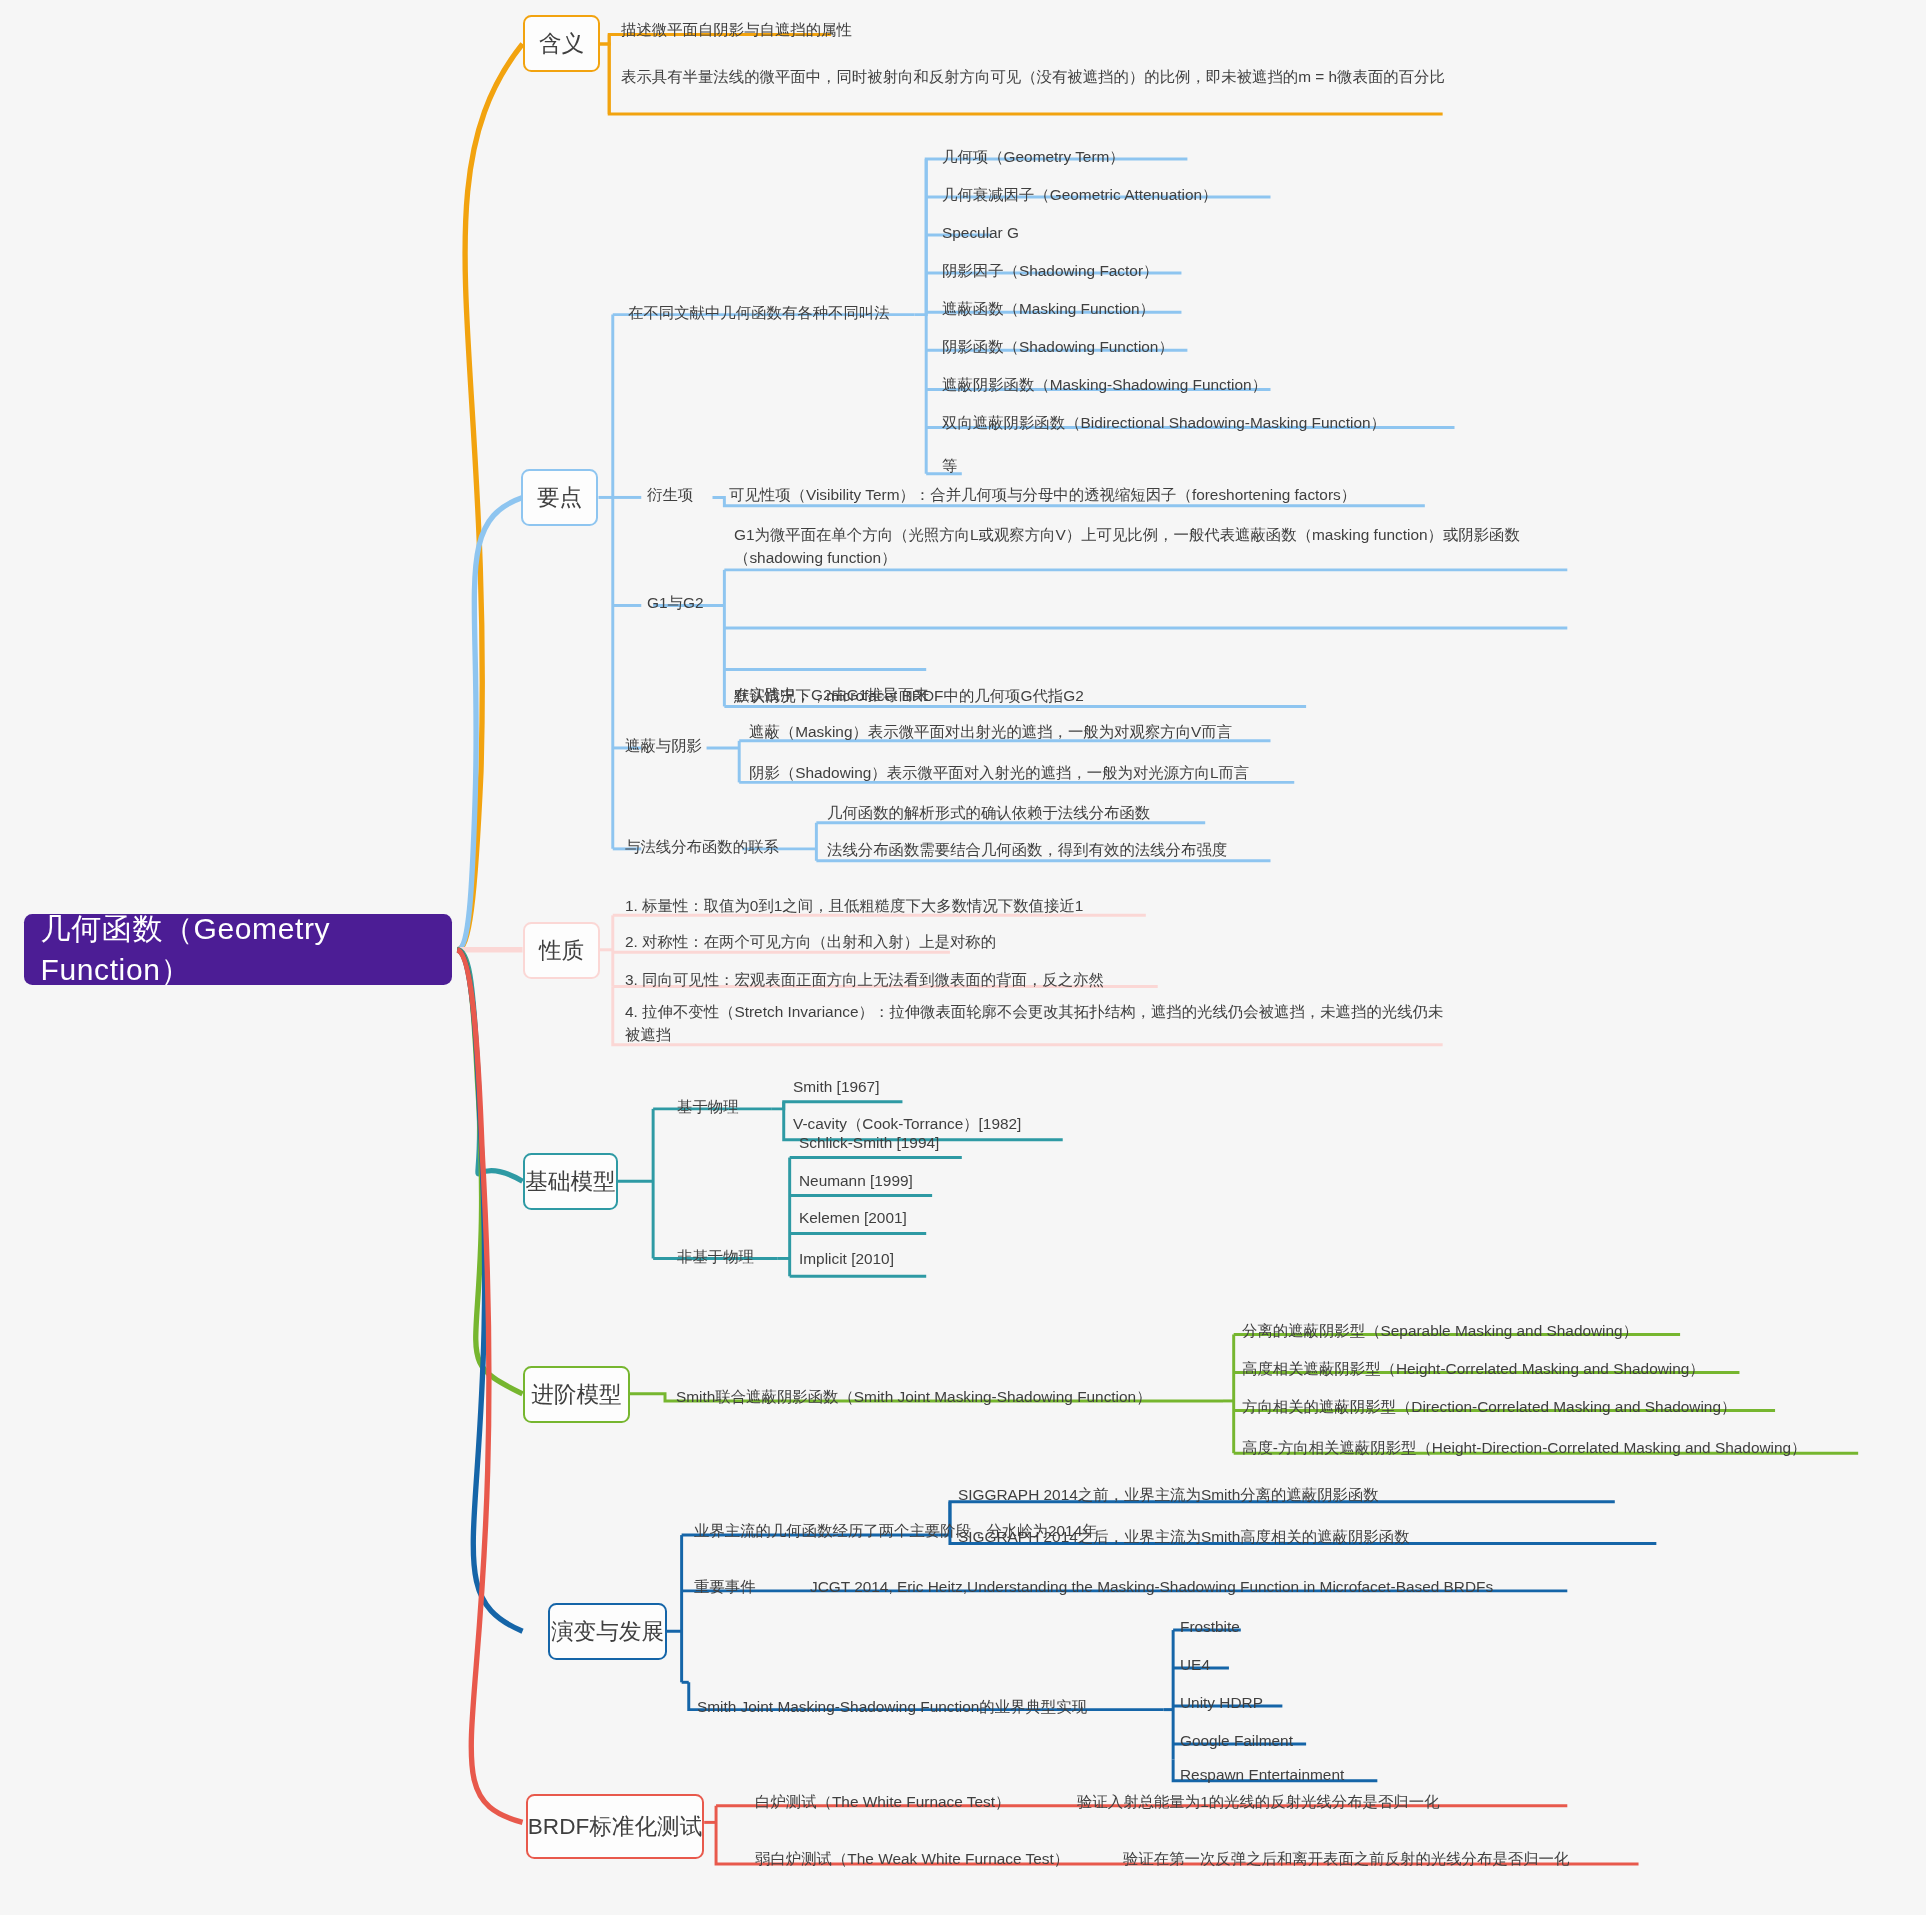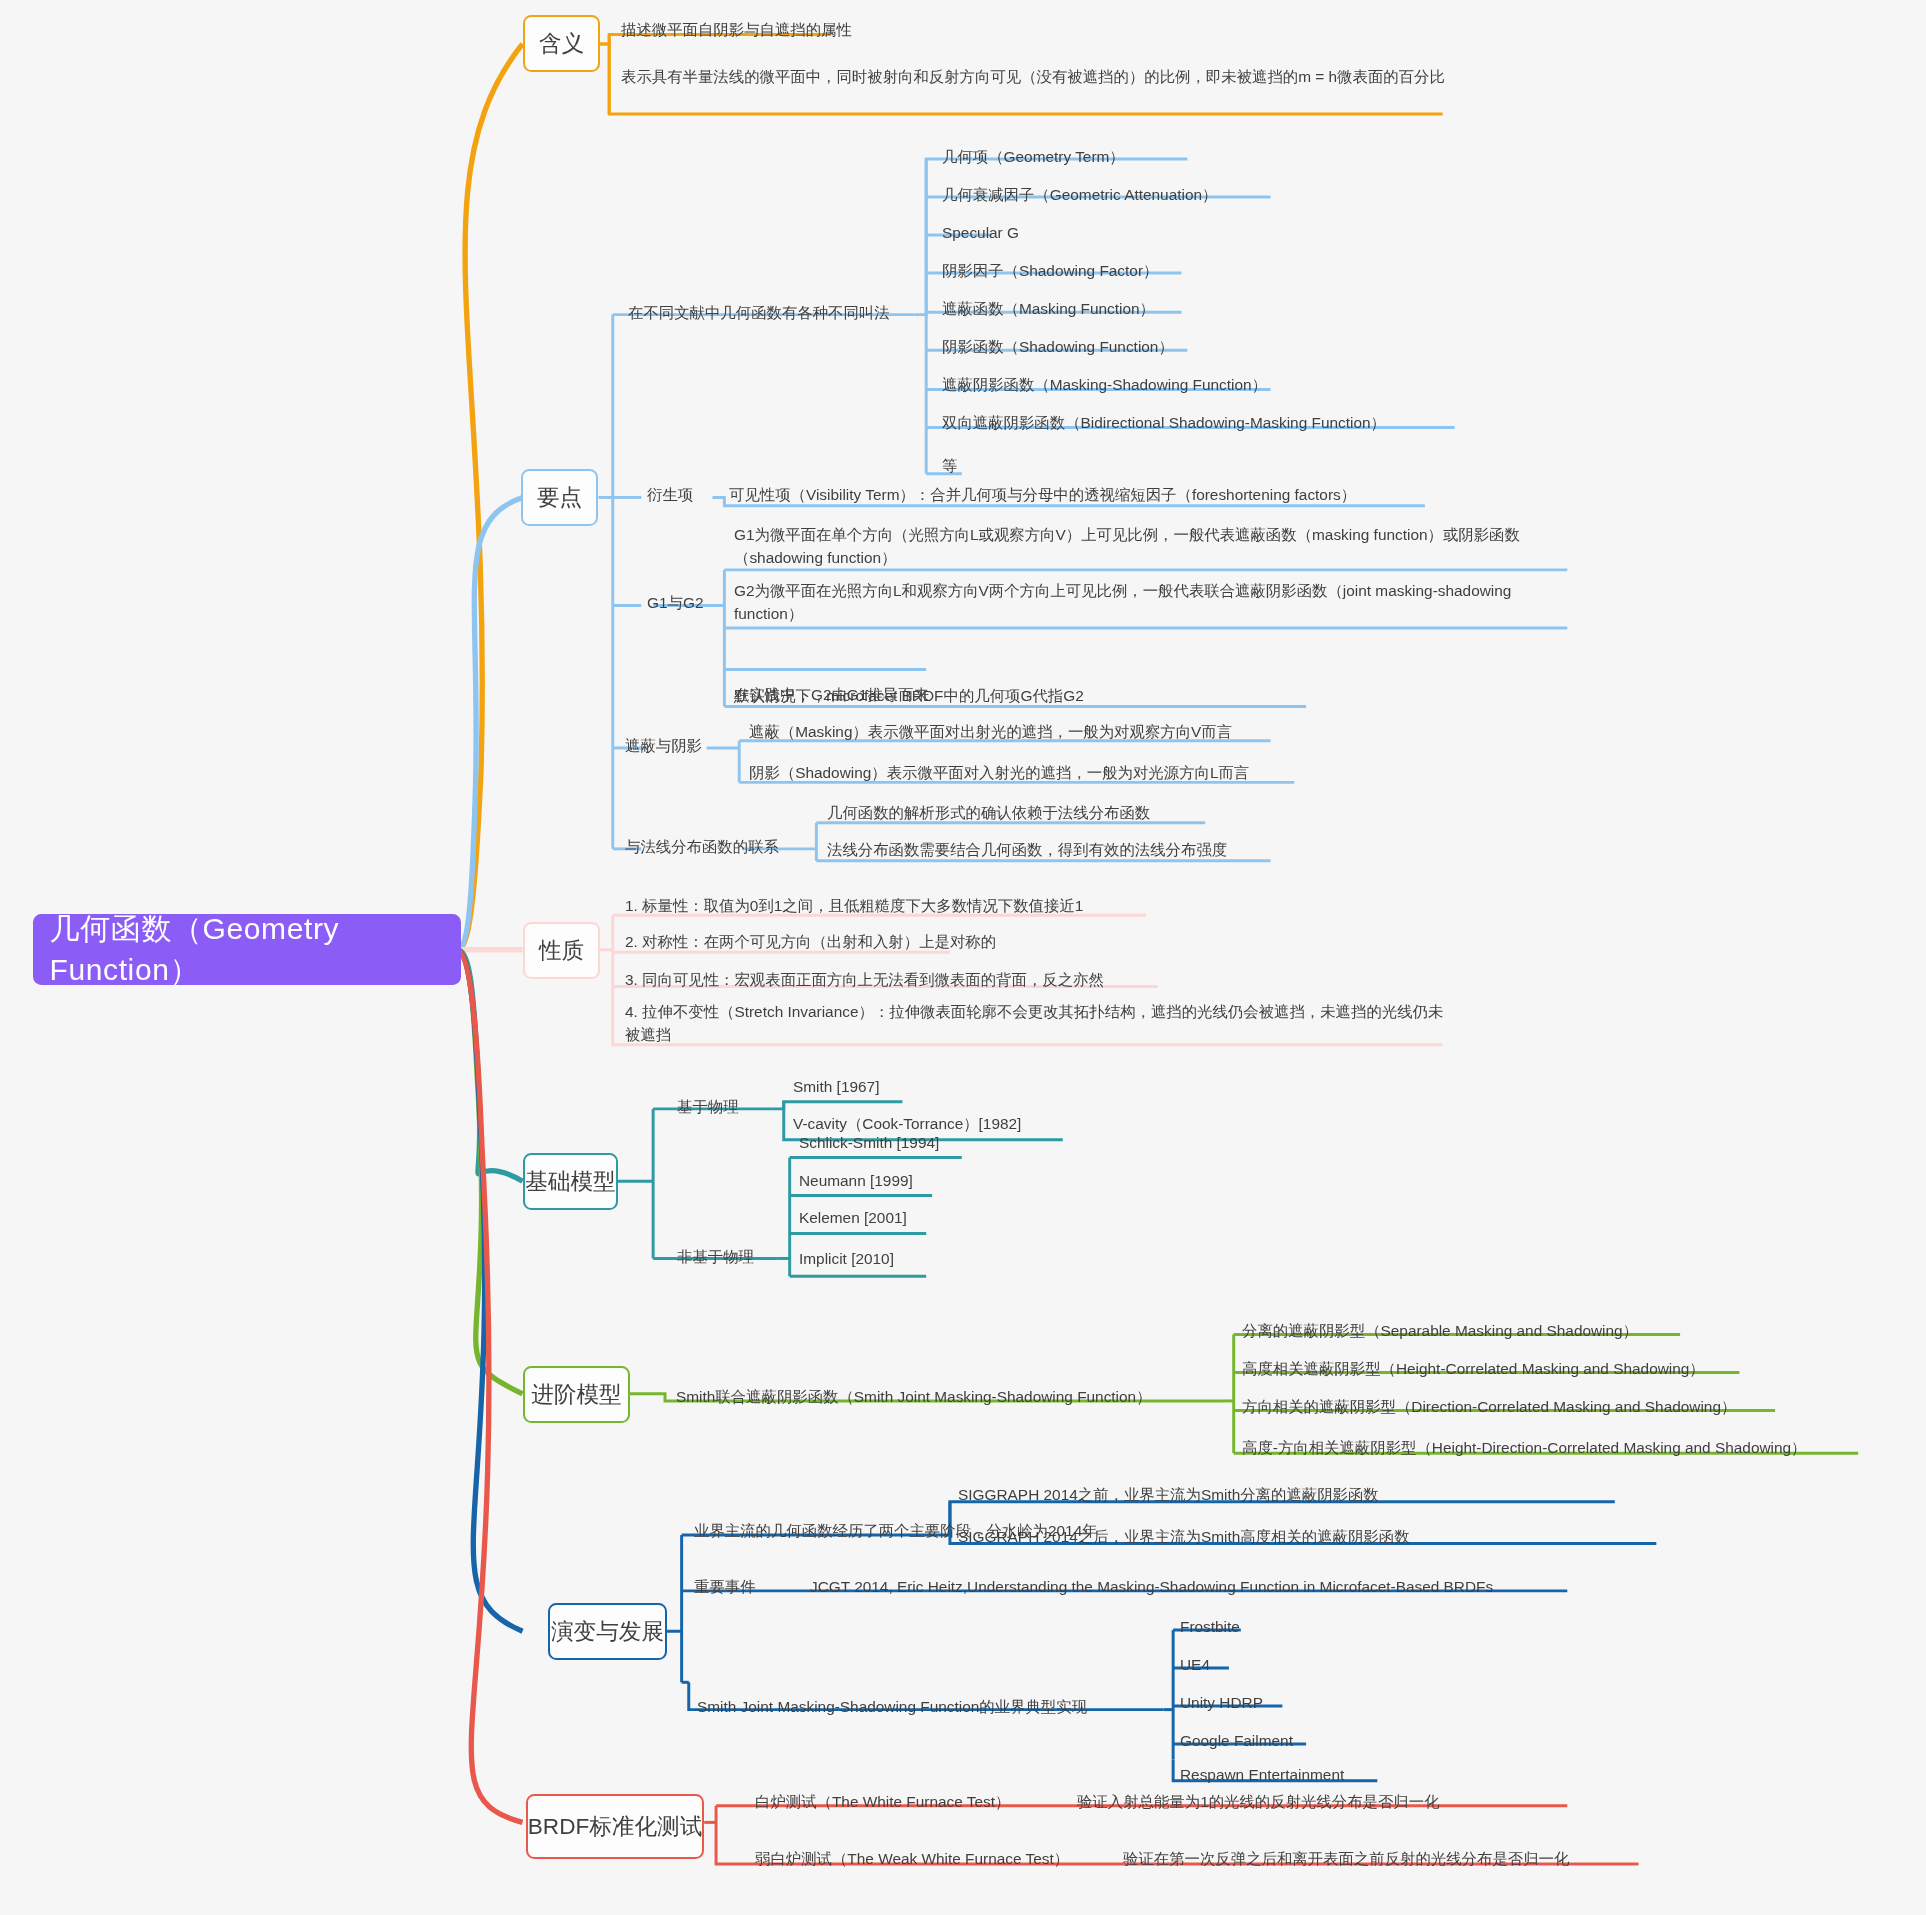--- a/index.html
+++ b/index.html
@@ -1,21 +1,21 @@
 <!DOCTYPE html>
 <html style="font-size:9.5px"><head>
 <meta charset="utf-8">
 <style>
   html,body{margin:0;padding:0;background:#000;}
   body{font-family:"Liberation Sans","DejaVu Sans",sans-serif;}
   #canvas{position:relative;width:1926px;height:1915px;background:#f6f6f6;overflow:hidden;}
   #svglayer{position:absolute;left:0;top:0;width:1926px;height:1915px;pointer-events:none;}
   .root-node{
-    position:absolute;left:33px;top:914px;width:428px;height:71px;
-    background:#8b5cf6;border-radius:8.3px;
+    position:absolute;left:24px;top:914px;width:428px;height:71px;
+    background:#4c1d95;border-radius:8.3px;
     display:flex;align-items:center;box-sizing:border-box;padding-left:16.6px;
     color:#ffffff;font-size:30px;letter-spacing:0.6px;
   }
   .branch{
     position:absolute;background:#fdfdfd;border:2.4px solid #ccc;border-radius:8.3px;
     display:flex;align-items:center;justify-content:center;
     color:#3f3f3f;font-size:22.6px;box-sizing:border-box;padding:3.6px 9.5px;white-space:nowrap;
   }
   .leaf{
     position:absolute;color:#3f3f3f;font-size:15.4px;line-height:1.5;
@@ -154,21 +154,20 @@
   <div class="leaf" style="left:942px;top:335px;">阴影函数（Shadowing Function）</div>
   <div class="leaf" style="left:942px;top:373px;">遮蔽阴影函数（Masking-Shadowing Function）</div>
   <div class="leaf" style="left:942px;top:411px;">双向遮蔽阴影函数（Bidirectional Shadowing-Masking Function）</div>
   <div class="leaf" style="left:942px;top:454px;">等</div>
 
   <div class="leaf" style="left:647px;top:483px;">衍生项</div>
   <div class="leaf" style="left:729px;top:483px;">可见性项（Visibility Term）：合并几何项与分母中的透视缩短因子（foreshortening factors）</div>
 
   <div class="leaf" style="left:647px;top:591px;">G1与G2</div>
   <div class="leaf wrap" style="left:734px;top:523px;width:825px;">G1为微平面在单个方向（光照方向L或观察方向V）上可见比例，一般代表遮蔽函数（masking function）或阴影函数（shadowing function）</div>
-  <div class="leaf wrap" style="left:734px;top:579px;width:825px;">G2为微平面在光照方向L和观察方向V两个方向上可见比例，一般代表联合遮蔽阴影函数（joint masking-shadowing function）</div>
   <div class="leaf" style="left:734px;top:647px;margin-top:36px;">在实践中，G2由G1推导而来</div>
   <div class="leaf" style="left:734px;top:684px;">默认情况下，microfacet BRDF中的几何项G代指G2</div>
 
   <div class="leaf" style="left:625px;top:734px;">遮蔽与阴影</div>
   <div class="leaf" style="left:749px;top:720px;">遮蔽（Masking）表示微平面对出射光的遮挡，一般为对观察方向V而言</div>
   <div class="leaf" style="left:749px;top:761px;">阴影（Shadowing）表示微平面对入射光的遮挡，一般为对光源方向L而言</div>
 
   <div class="leaf" style="left:625px;top:835px;">与法线分布函数的联系</div>
   <div class="leaf" style="left:827px;top:801px;">几何函数的解析形式的确认依赖于法线分布函数</div>
   <div class="leaf" style="left:827px;top:838px;">法线分布函数需要结合几何函数，得到有效的法线分布强度</div>

